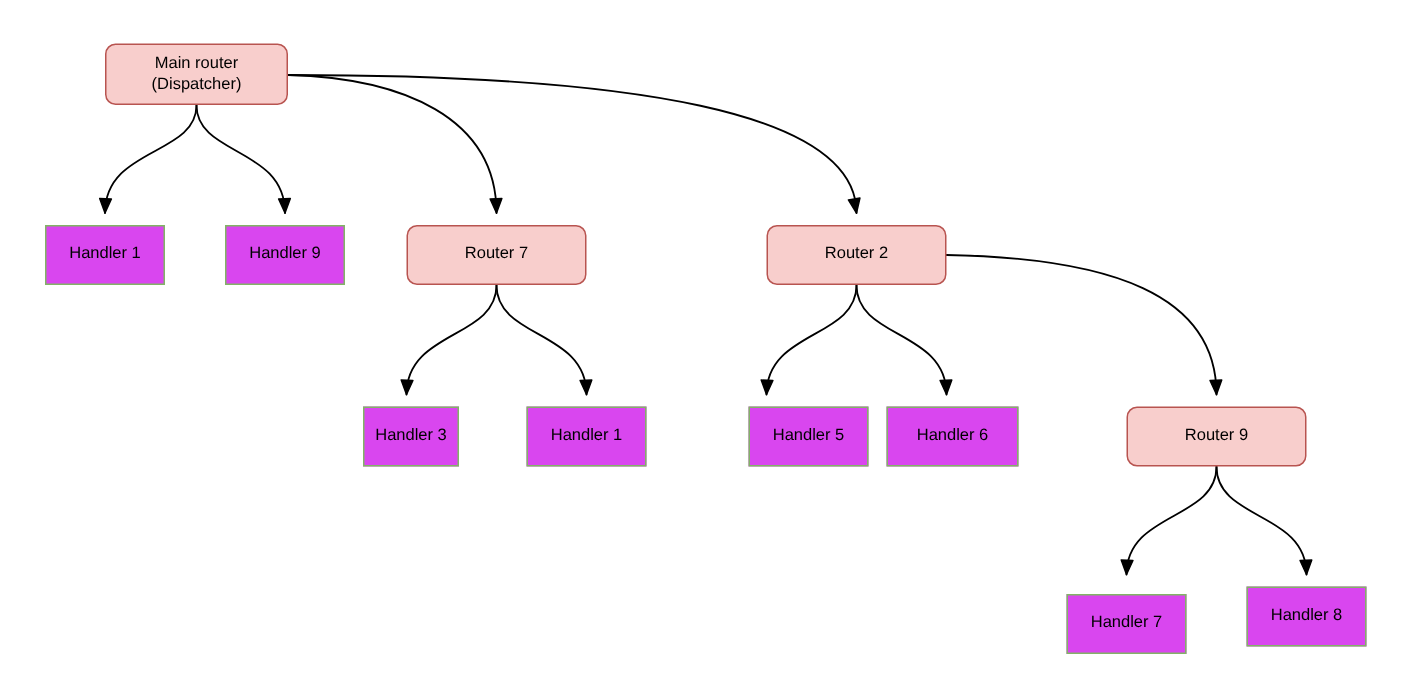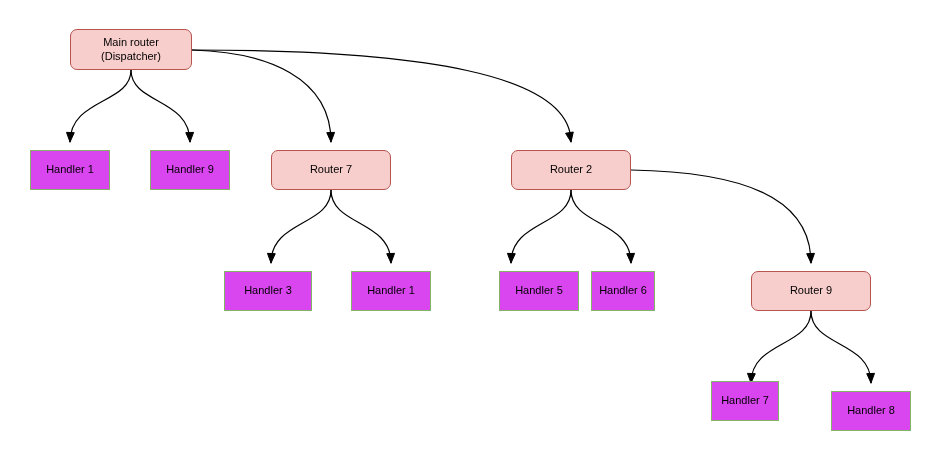--- a/index.html
+++ b/index.html
@@ -115,22 +115,22 @@
       </g>
     </svg>
 
   <div id="node-layer">
       <div class="node node-router" style="left: 70px; top: 29px; width: 122px; height: 41px;">Main router
 (Dispatcher)</div>
       <div class="node node-handler" style="left: 30px; top: 150px; width: 80px; height: 40px;">Handler 1</div>
       <div class="node node-handler" style="left: 150px; top: 150px; width: 80px; height: 40px;">Handler 9</div>
       <div class="node node-router" style="left: 271px; top: 150px; width: 120px; height: 40px;">Router 7</div>
       <div class="node node-router" style="left: 511px; top: 150px; width: 120px; height: 40px;">Router 2</div>
-      <div class="node node-handler" style="left: 224px; top: 271px; width: 88px; height: 40px;">Handler 3</div>
+      <div class="node node-handler" style="left: 242px; top: 271px; width: 64px; height: 40px;">Handler 3</div>
       <div class="node node-handler" style="left: 351px; top: 271px; width: 80px; height: 40px;">Handler 1</div>
       <div class="node node-handler" style="left: 471px; top: 271px; width: 80px; height: 40px; margin-left: 28px;">Handler 5</div>
-      <div class="node node-handler" style="left: 591px; top: 271px; width: 64px; height: 40px;">Handler 6</div>
+      <div class="node node-handler" style="left: 591px; top: 271px; width: 88px; height: 40px;">Handler 6</div>
       <div class="node node-router" style="left: 751px; top: 271px; width: 120px; height: 40px;">Router 9</div>
-      <div class="node node-handler" style="left: 711px; top: 381px; width: 68px; height: 40px;">Handler 7</div>
+      <div class="node node-handler" style="left: 711px; top: 396px; width: 80px; height: 40px;">Handler 7</div>
       <div class="node node-handler" style="left: 831px; top: 391px; width: 80px; height: 40px;">Handler 8</div>
     </div>
 
 </div>
 
 </body></html>

